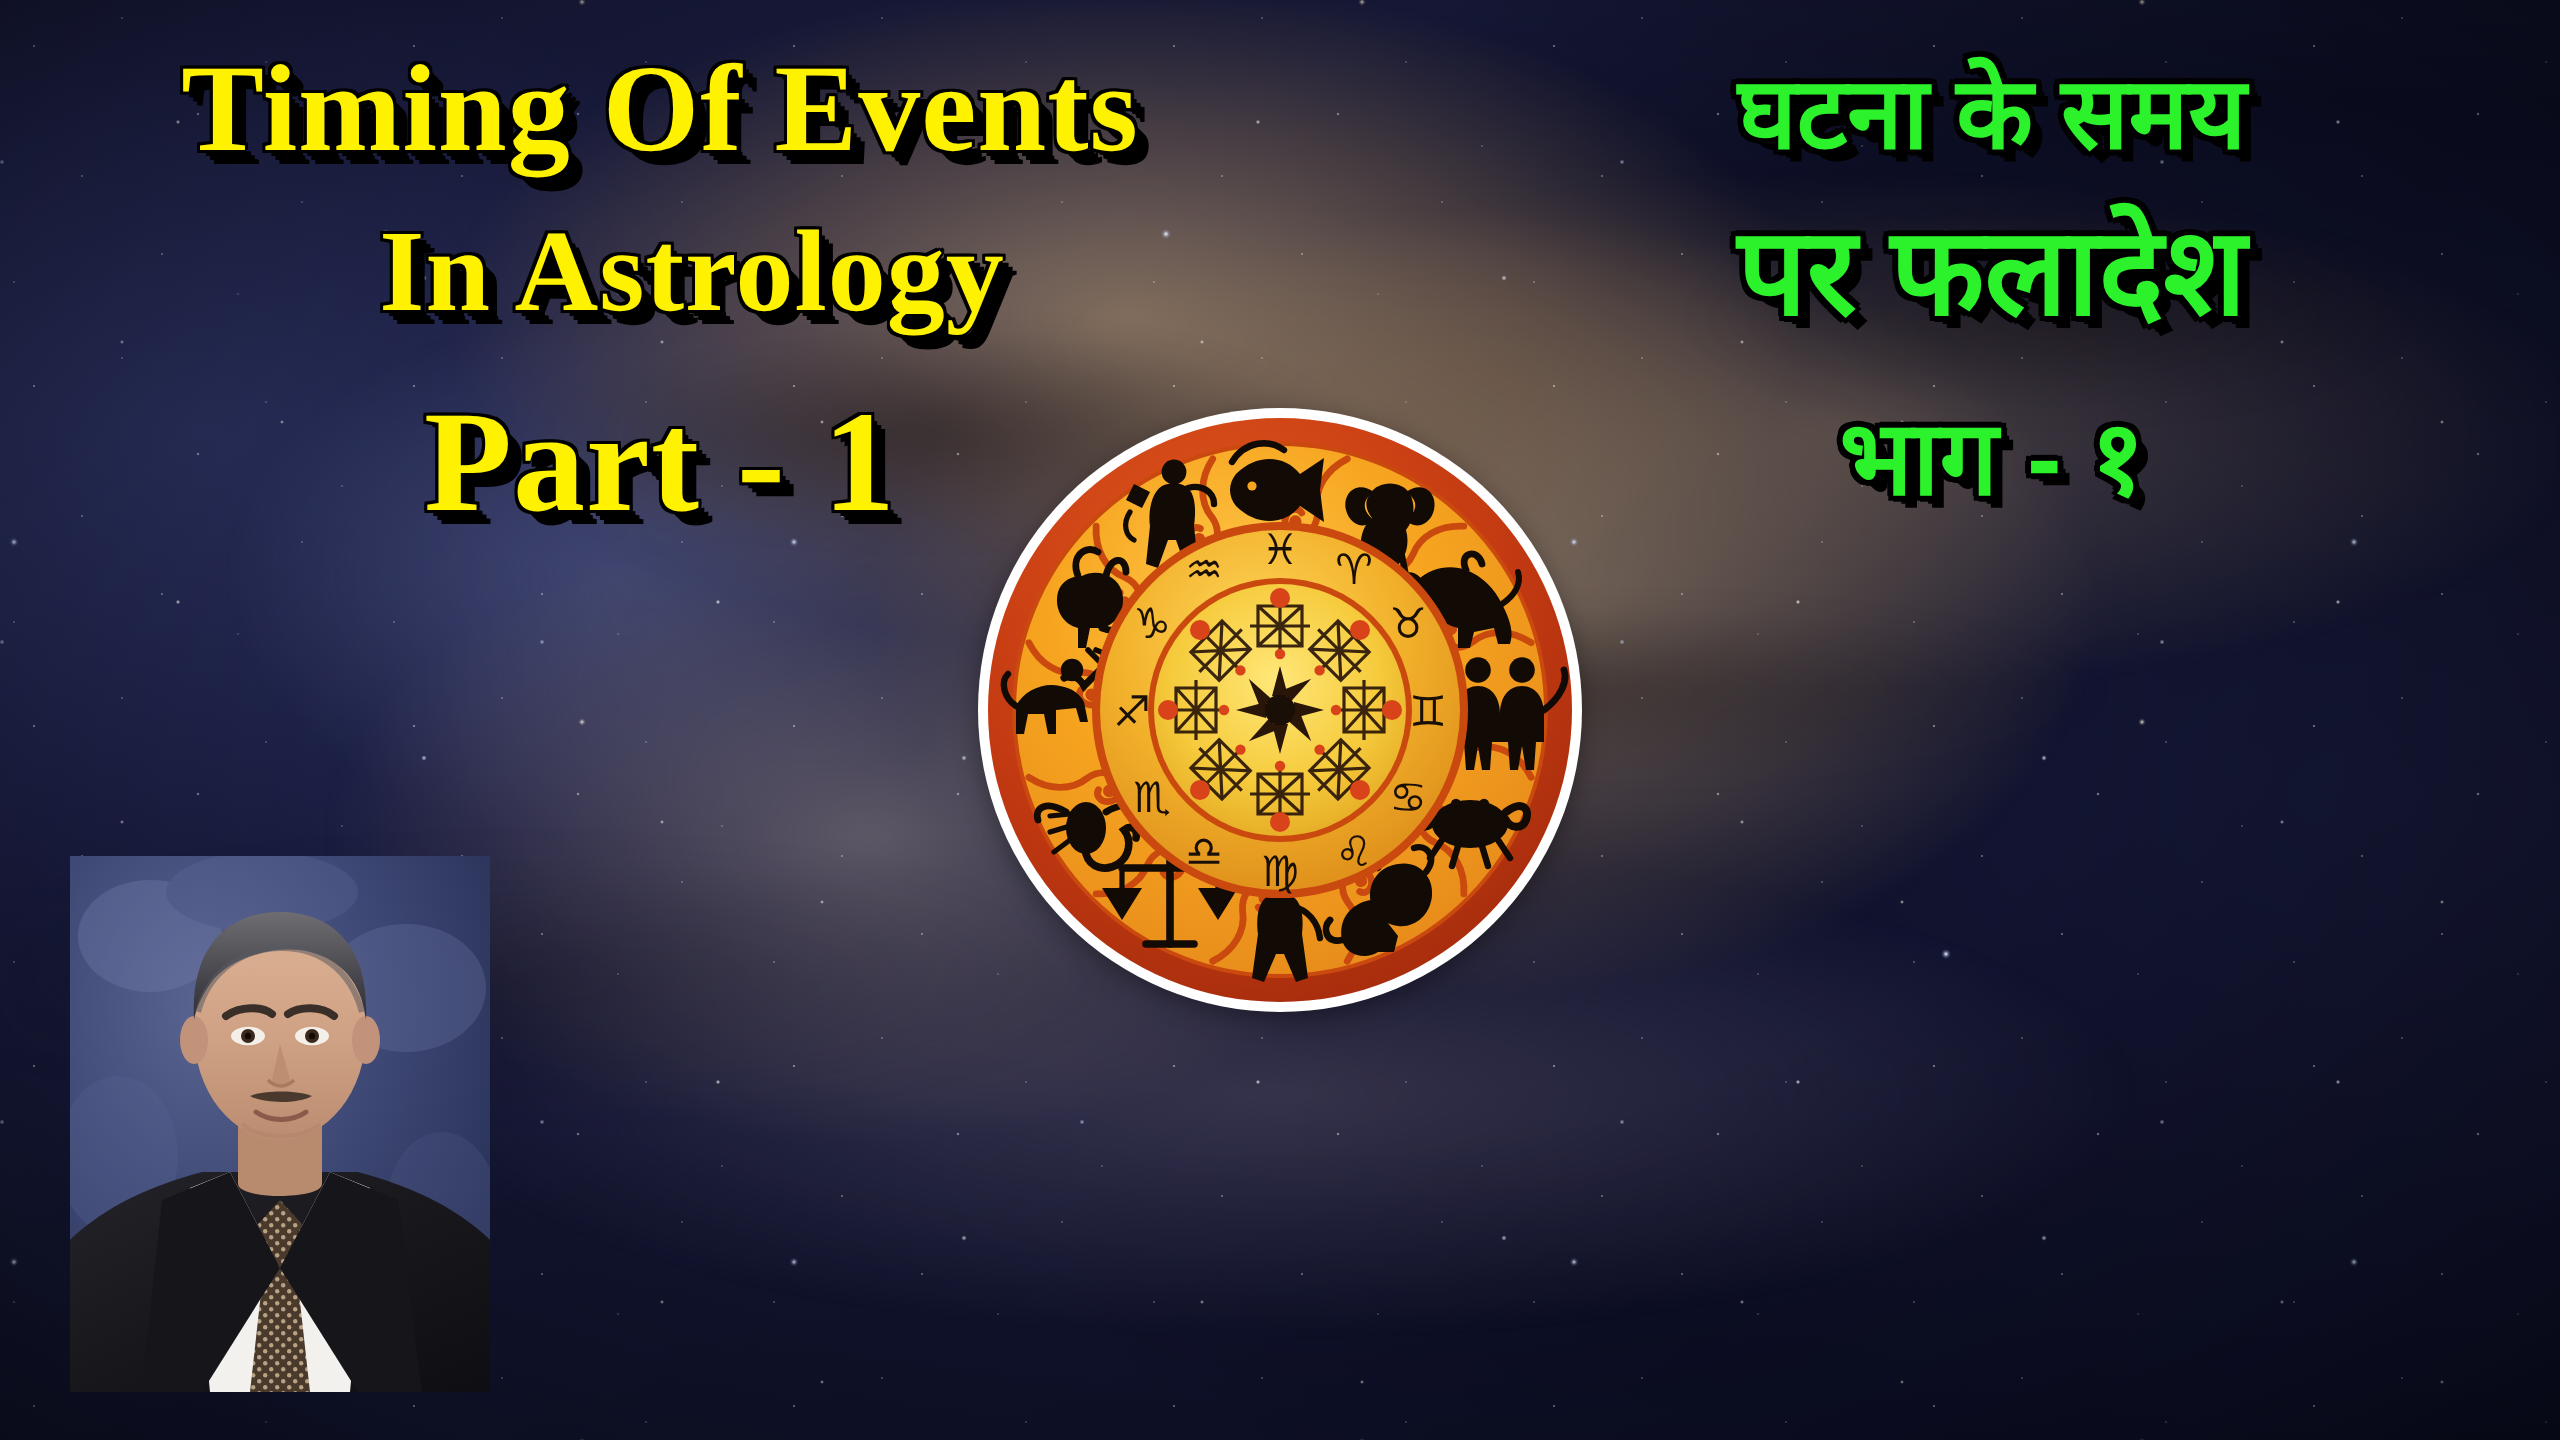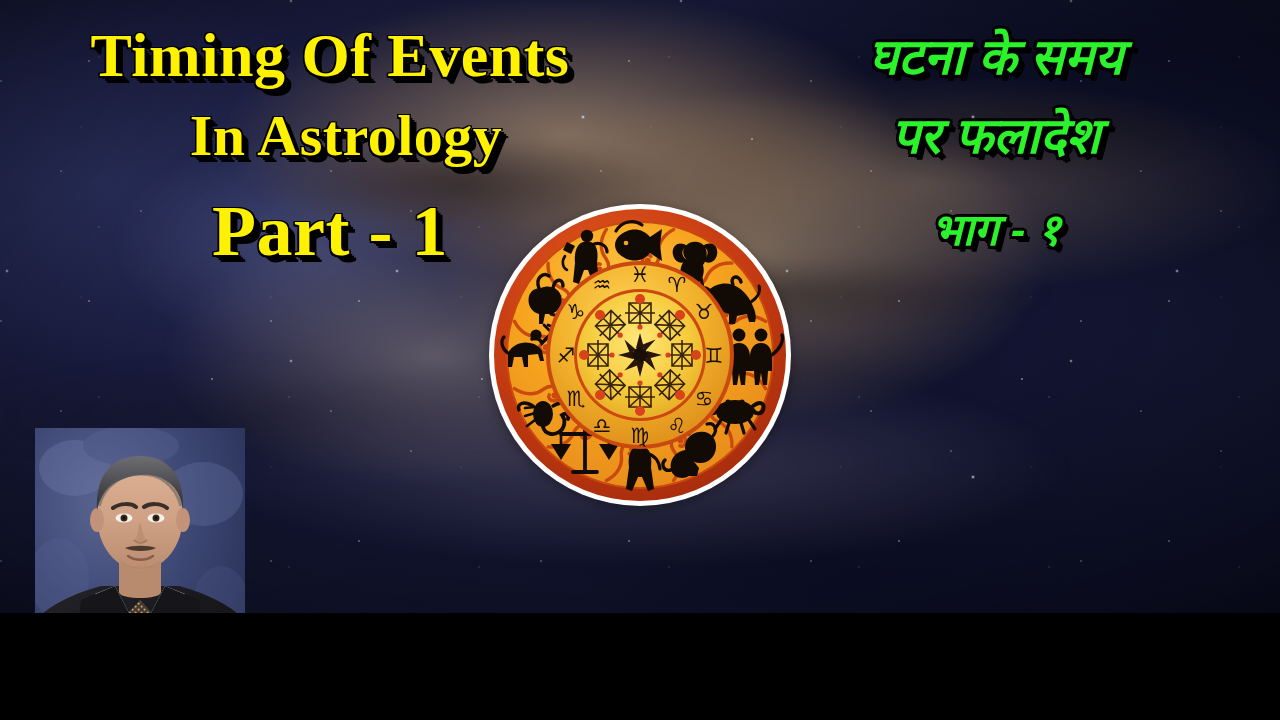--- a/index.html
+++ b/index.html
@@ -9,21 +9,21 @@
     background: #000;
   }
   body {
     font-family: "Liberation Serif", "DejaVu Serif", serif;
   }
 
   
   #thumbnail {
     position: relative;
     width: 1280px;
-    height: 613px;
+    height: 720px;
     overflow: hidden;
     background: #b91c1c;
   }
 
   
   .bg-layer {
     position: absolute;
     inset: 0;
     pointer-events: none;
   }
@@ -137,25 +137,24 @@
     display: block;
     color: #2BF22B;
     font-family: "Liberation Sans", "DejaVu Sans", sans-serif;
     font-weight: bold;
     white-space: nowrap;
     text-shadow:
       4px 4px 0 #000, 6px 6px 0 #000,
       -2.5px 0 0 #000, 2.5px 0 0 #000, 0 -2.5px 0 #000, 0 2.5px 0 #000,
       -2.5px -2.5px 0 #000, 2.5px -2.5px 0 #000, -2.5px 2.5px 0 #000, 2.5px 2.5px 0 #000,
       -3px 0 0 #000, 3px 0 0 #000, 0 -3px 0 #000, 0 3px 0 #000;
-    font-style: italic;
   }
   .title-hi .h1 { font-size: 50px; line-height: 66px; }
-  .title-hi .h2 { font-size: 50px; line-height: 92px; }
-  .title-hi .h3 { font-size: 44px; line-height: 96px; }
+  .title-hi .h2 { font-size: 61px; line-height: 92px; }
+  .title-hi .h3 { font-size: 52px; line-height: 96px; }
 
   
   #zodiac-wheel {
     position: absolute;
     left: 488px;
     top: 202px;
     width: 304px;
     height: 310px;
     z-index: 15;
     filter: drop-shadow(0 3px 6px rgba(0,0,0,0.35));

